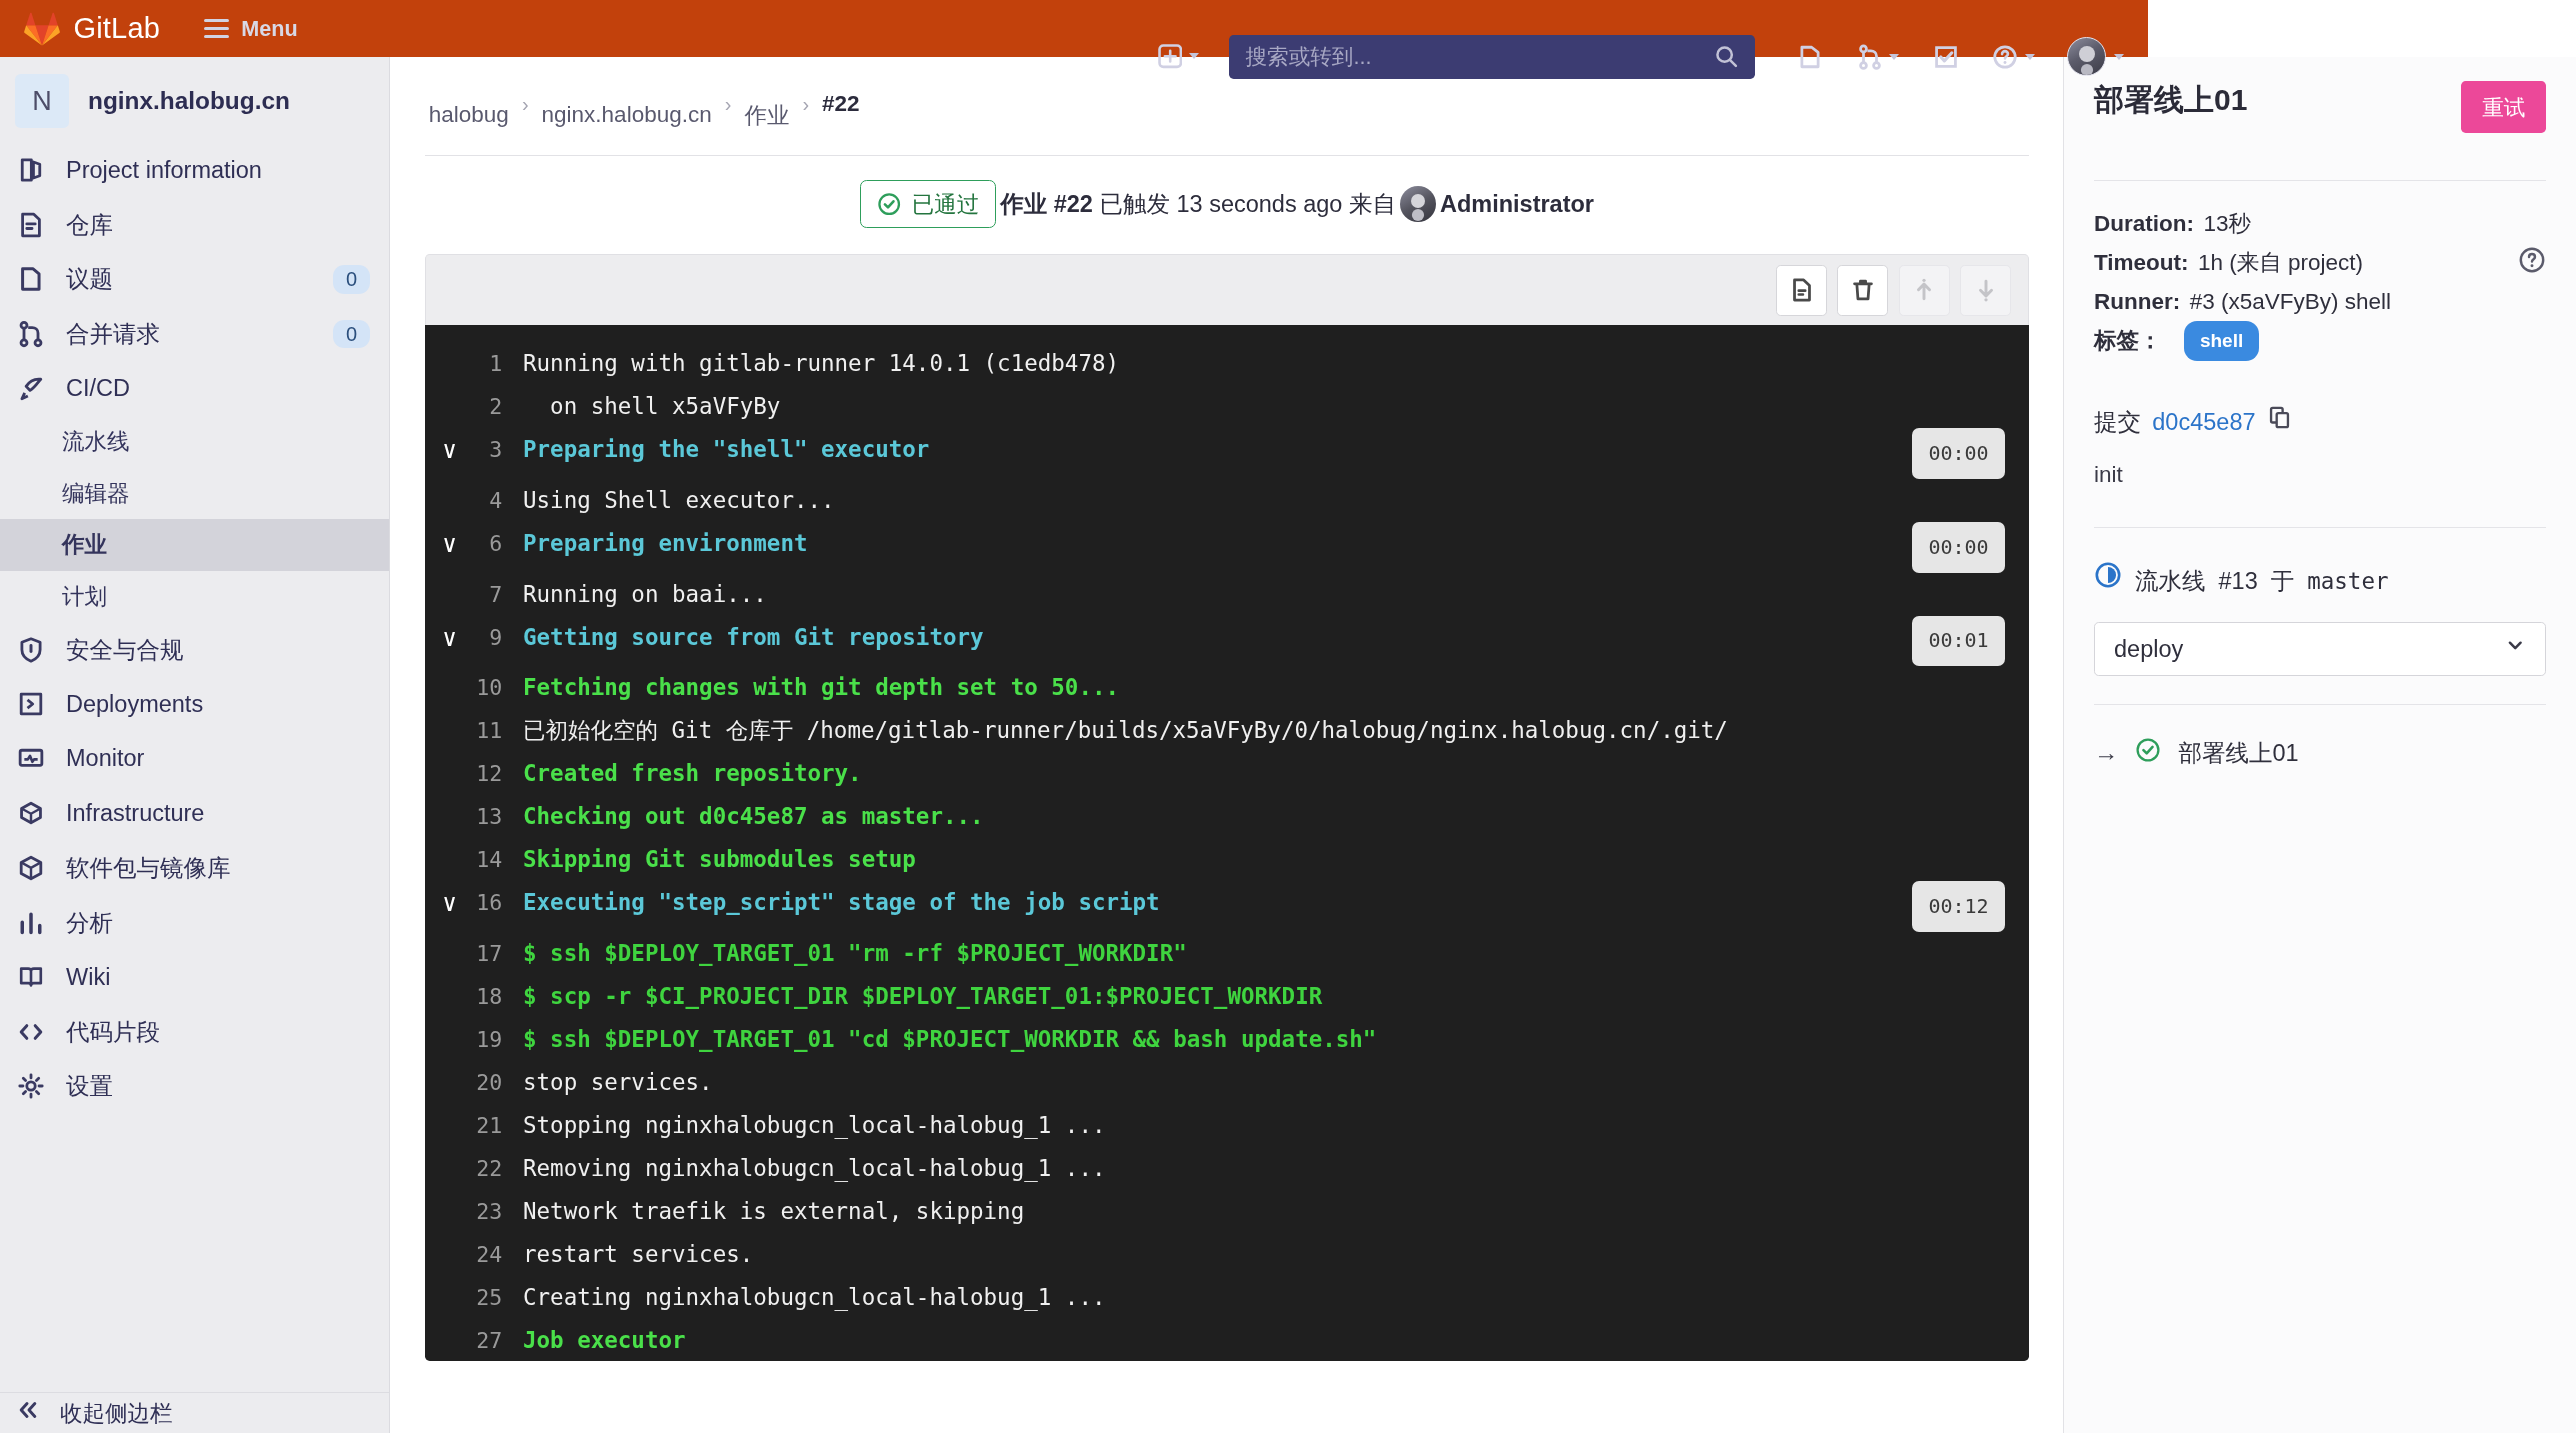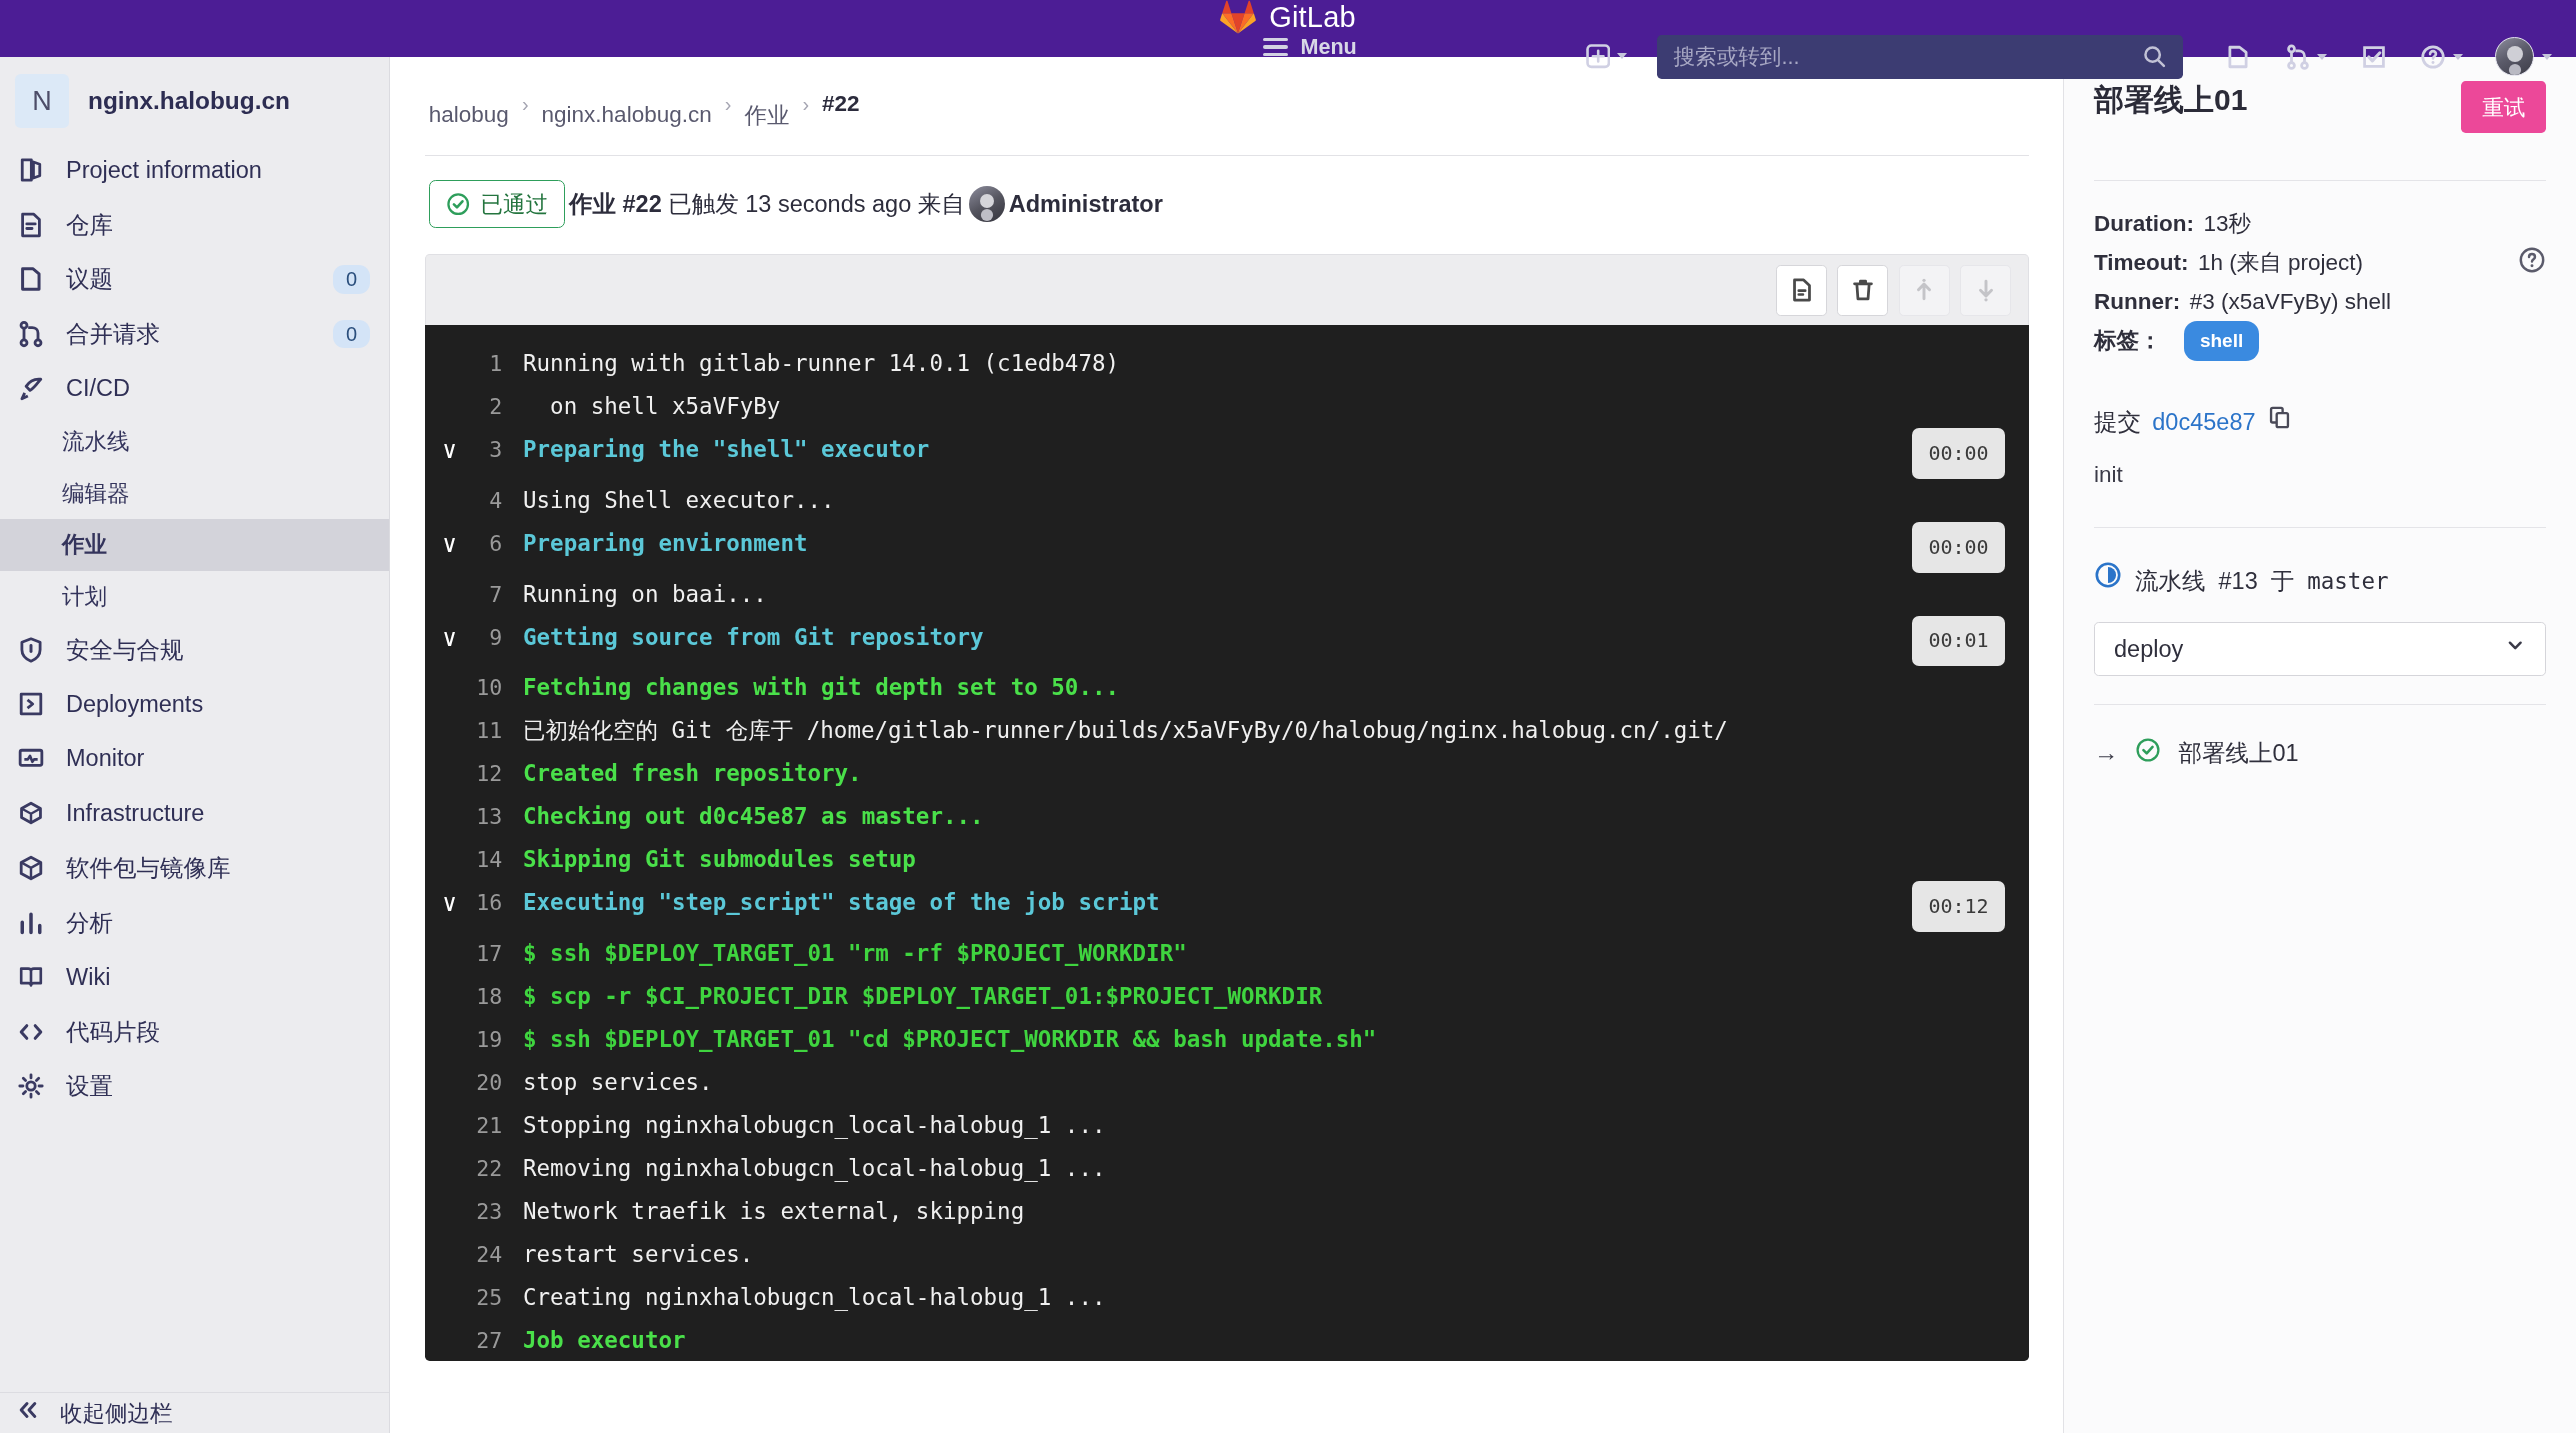--- a/index.html
+++ b/index.html
@@ -6,23 +6,23 @@
   html, body {
     width: 2576px; height: 1434px;
     font-family: "Liberation Sans", sans-serif;
     background: #fff;
     overflow: hidden;
   }
   body { position: relative; }
 
   
   .topnav {
-    position: absolute; top: 0; left: 0; width: 2576px; height: 57px;
-    background: #4c1d95; display: flex; align-items: center;
-    padding: 0 24.4px; z-index: 30; flex-direction: column;
+    position: absolute; top: 0; left: 0; width: 2148px; height: 57px;
+    background: #c2410c; display: flex; align-items: center;
+    padding: 0 24.4px; z-index: 30;
   }
   .brand { display: flex; align-items: center; gap: 13px; }
   .brand-logo { width: 36px; height: 34px; display: block; }
   .brand-name { color: #fff; font-size: 29px; font-weight: 400; letter-spacing: 0.2px; }
   .menu-toggle {
     display: flex; align-items: center; gap: 12.2px; margin-left: 44px;
     color: #d8d8e6; font-size: 21.6px; font-weight: 600; cursor: pointer;
   }
   .hamburger { display: flex; flex-direction: column; gap: 4.7px; width: 25px; }
   .hamburger i { display: block; height: 3.2px; background: #d2d2e2; border-radius: 1.9px; }
@@ -105,21 +105,21 @@
     display: flex; align-items: center; gap: 13px; padding: 20.7px 3.8px 24.4px 3.8px;
     font-size: 22.5px; color: #59596e; border-bottom: 0.9px solid #e2e2e6;
     flex-wrap: nowrap; white-space: nowrap;
   }
   .breadcrumb a { color: #59596e; text-decoration: none; cursor: pointer; margin-top: 22px; }
   .breadcrumb .sep { color: #a5a5b2; font-size: 20px; }
   .breadcrumb .cur { color: #2c2c3d; font-weight: 700; }
 
   .job-header {
     display: flex; align-items: center; gap: 4px; padding: 24.4px 3.8px 26px 3.8px;
-    font-size: 23.5px; color: #2d2d3c; white-space: nowrap;
+    font-size: 23.5px; color: #2d2d3c; white-space: nowrap; justify-content: center;
   }
   .status-pill {
     display: inline-flex; align-items: center; gap: 10.3px;
     border: 0.9px solid #2e9e5b; color: #24753f; border-radius: 6.6px;
     padding: 7.5px 16px; font-size: 22.5px; background: #fff; cursor: pointer;
   }
   .job-meta b { font-weight: 700; }
   .mini-avatar {
     width: 36px; height: 36px; border-radius: 50%; display:inline-block;
     background: linear-gradient(150deg,#8e8e9e 0%,#55555f 50%,#33333c 100%);

